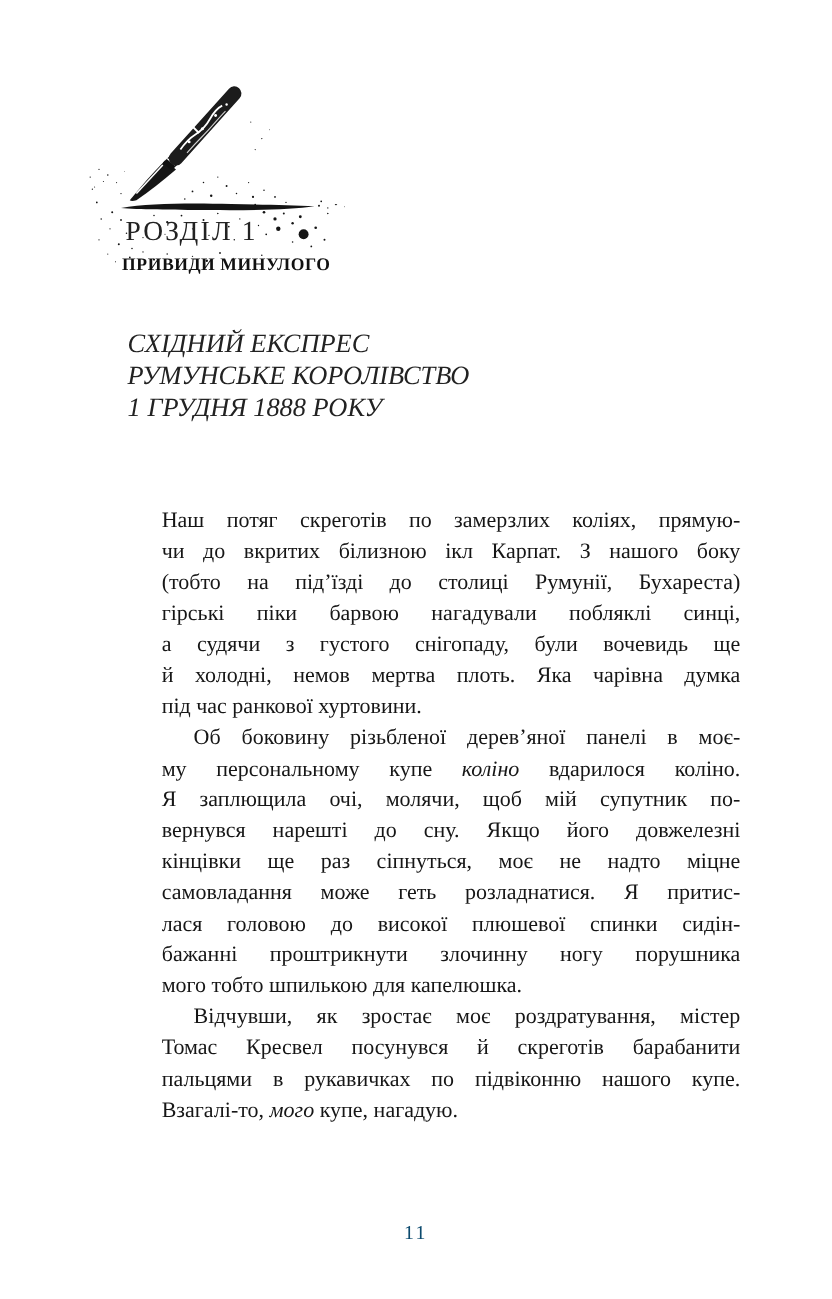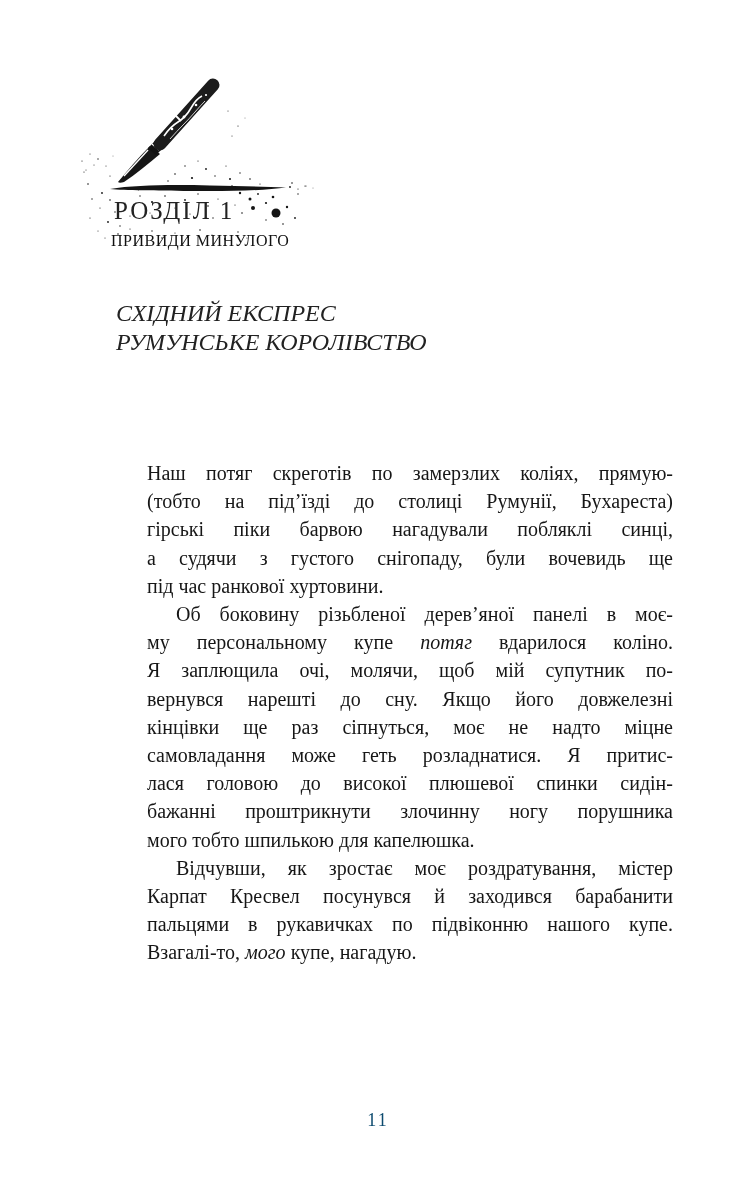--- a/index.html
+++ b/index.html
@@ -18,21 +18,21 @@
     pointer-events:none;
   }
   .chapter-label {
     position:absolute; left:114px; top:198px;
     font-size:25px; letter-spacing:2px;
     line-height:1;
     color:#222;
   }
   .chapter-title {
     position:absolute; left:111px; top:232px;
-    font-size:38px; font-weight:normal;
+    font-size:38px; font-weight:bold;
     letter-spacing:0.5px; line-height:1.1;
     color:#111;
   }
   .epigraph {
     position:absolute; left:116px; top:299px;
     font-style:italic;
     font-size:24px; line-height:29px;
     color:#222;
   }
   .body-text {
@@ -163,38 +163,41 @@
       <circle cx="233" cy="122" r="0.4"></circle>
     </g>
   </svg>
 
   <div class="chapter-label">РОЗДІЛ 1</div>
   <h1 class="chapter-title" style="margin:0; font-size:inherit;">ПРИВИДИ МИНУЛОГО</h1>
 
   <div class="epigraph">
       <div class="ep-line">СХІДНИЙ ЕКСПРЕС</div>
       <div class="ep-line">РУМУНСЬКЕ КОРОЛІВСТВО</div>
+      <div class="ep-line">1 ГРУДНЯ 1888 РОКУ</div>
     </div>
 
   <div class="body-text">
       <div class="bl"><span>Наш потяг скреготів по замерзлих коліях, прямую-</span></div>
+      <div class="bl"><span>чи до вкритих білизною ікл Карпат. З нашого боку</span></div>
       <div class="bl"><span>(тобто на під’їзді до столиці Румунії, Бухареста)</span></div>
       <div class="bl"><span>гірські піки барвою нагадували побляклі синці,</span></div>
       <div class="bl"><span>а судячи з густого снігопаду, були вочевидь ще</span></div>
+      <div class="bl"><span>й холодні, немов мертва плоть. Яка чарівна думка</span></div>
       <div class="bl last"><span>під час ранкової хуртовини.</span></div>
       <div class="bl ind"><span>Об боковину різьбленої дерев’яної панелі в моє-</span></div>
-      <div class="bl"><span>му персональному купе </span><span class="it">потяг</span><span> вдарилося коліно.</span></div>
+      <div class="bl"><span>му персональному купе </span><span class="it">коліно</span><span> вдарилося коліно.</span></div>
       <div class="bl"><span>Я заплющила очі, молячи, щоб мій супутник по-</span></div>
       <div class="bl"><span>вернувся нарешті до сну. Якщо його довжелезні</span></div>
       <div class="bl"><span>кінцівки ще раз сіпнуться, моє не надто міцне</span></div>
       <div class="bl"><span>самовладання може геть розладнатися. Я притис-</span></div>
       <div class="bl"><span>лася головою до високої плюшевої спинки сидін-</span></div>
       <div class="bl"><span>бажанні проштрикнути злочинну ногу порушника</span></div>
       <div class="bl last"><span>мого тобто шпилькою для капелюшка.</span></div>
       <div class="bl ind"><span>Відчувши, як зростає моє роздратування, містер</span></div>
-      <div class="bl"><span>Карпат Кресвел посунувся й заходився барабанити</span></div>
+      <div class="bl"><span>Томас Кресвел посунувся й скреготів барабанити</span></div>
       <div class="bl"><span>пальцями в рукавичках по підвіконню нашого купе.</span></div>
       <div class="bl last"><span>Взагалі-то, </span><span class="it">мого</span><span> купе, нагадую.</span></div>
     </div>
 
   <div class="folio">11</div>
 
 </div>
 
 </body></html>

